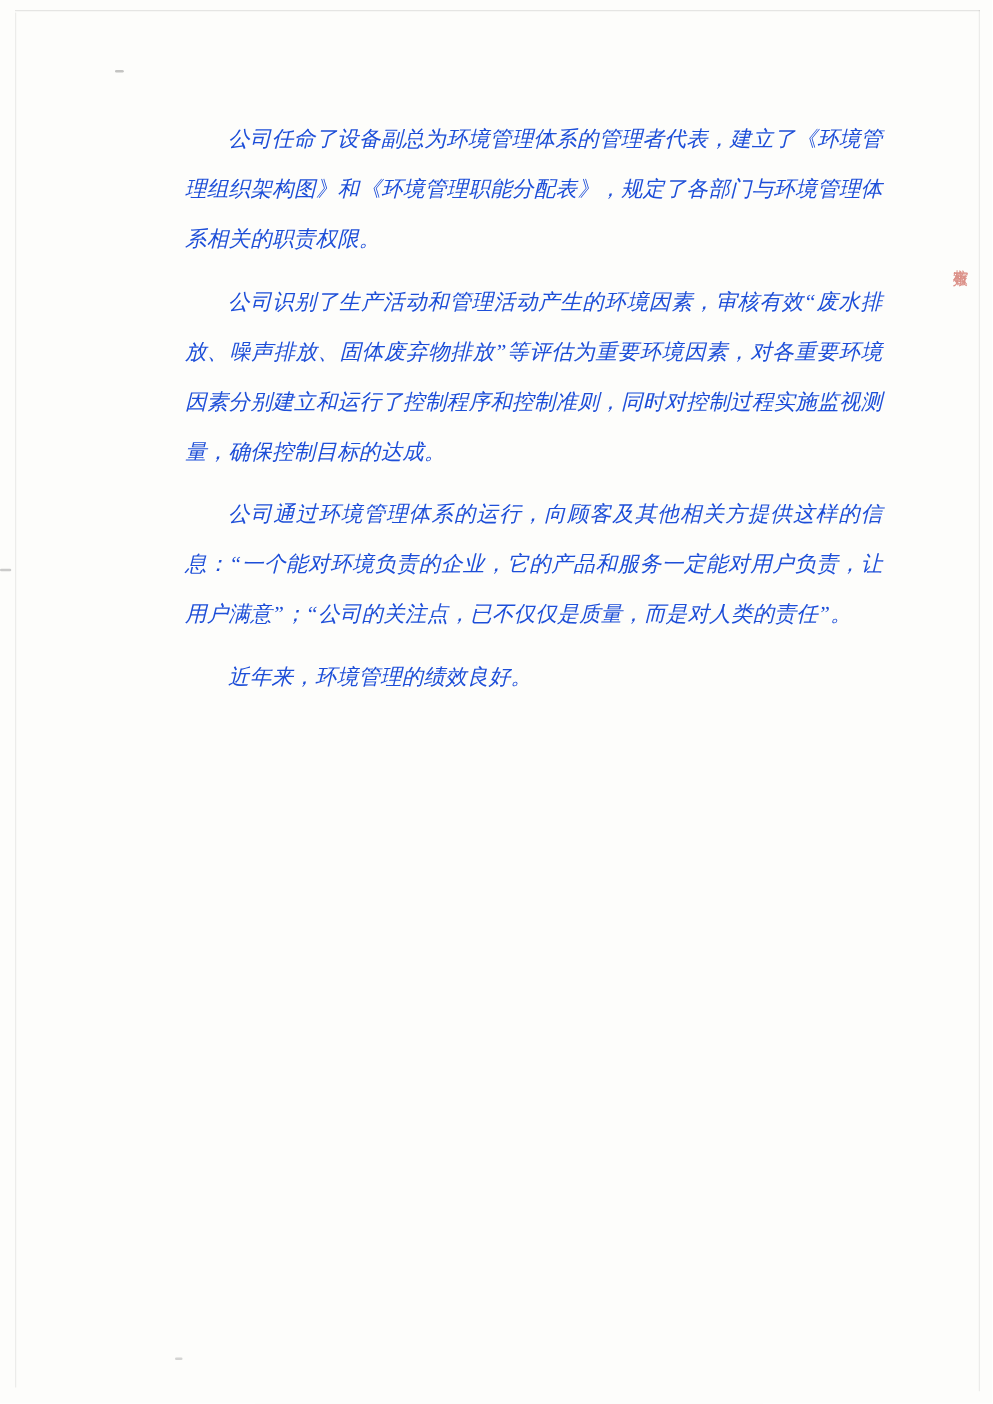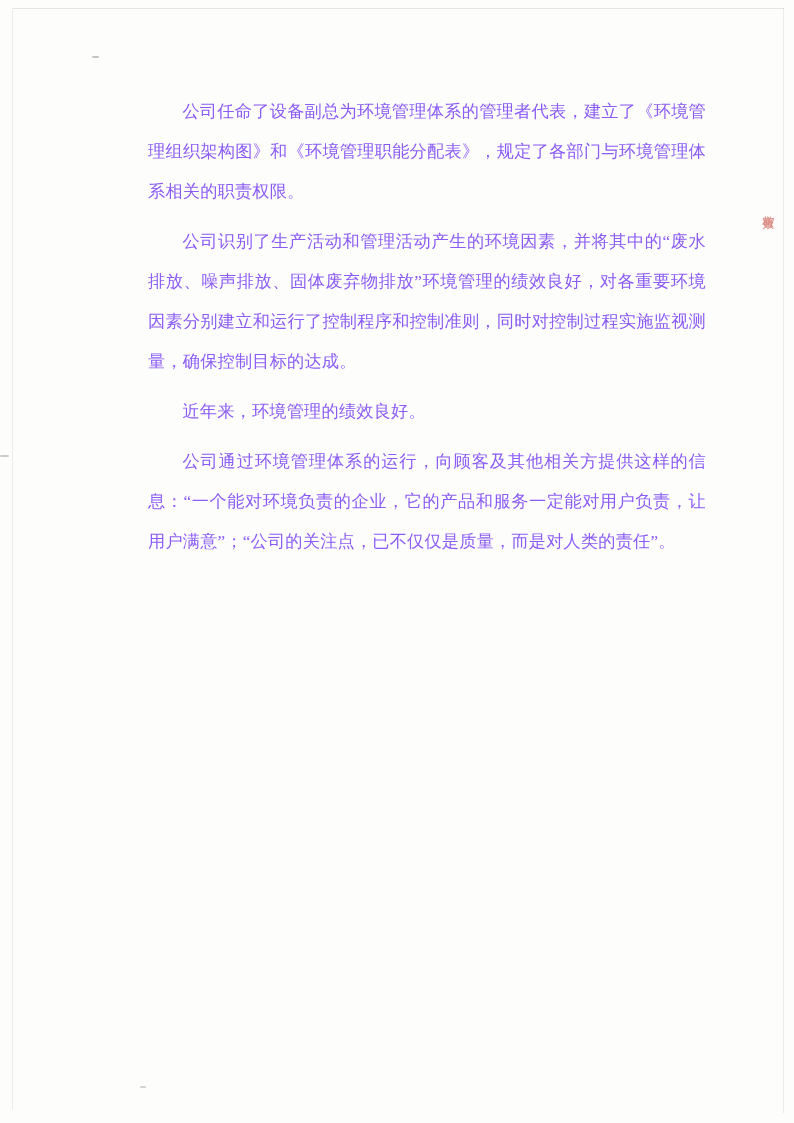--- a/index.html
+++ b/index.html
@@ -93,25 +93,26 @@
   .content {
     position: absolute;
     left: 148px;
     top: 92px;
     width: 558px;
   }
   p.para {
     margin: 0 0 10px 0;
     font-size: 17.2px;
     line-height: 40px;
-    color: #8b5cf6;
+    color: #1d4ed8;
     text-align: justify;
     text-justify: inter-ideograph;
     text-indent: 2em;
     letter-spacing: 0.2px;
+    font-style: italic;
   }
   p.para:last-child {
     margin-bottom: 0;
   }
 </style>
 </head>
 <body>
 
 <div class="page">
 
@@ -119,18 +120,18 @@
   <div class="scan-edge-left"></div>
   <div class="scan-edge-right"></div>
   <div class="scan-speck-a"></div>
   <div class="scan-speck-b"></div>
   <div class="scan-speck-c"></div>
 
   <div class="seal">审核有效</div>
 
   <div class="content">
     <p class="para">公司任命了设备副总为环境管理体系的管理者代表，建立了《环境管理组织架构图》和《环境管理职能分配表》，规定了各部门与环境管理体系相关的职责权限。</p>
-    <p class="para">公司识别了生产活动和管理活动产生的环境因素，并将其中的“废水排放、噪声排放、固体废弃物排放”环境管理的绩效良好，对各重要环境因素分别建立和运行了控制程序和控制准则，同时对控制过程实施监视测量，确保控制目标的达成。</p>
+    <p class="para">公司识别了生产活动和管理活动产生的环境因素，审核有效“废水排放、噪声排放、固体废弃物排放”等评估为重要环境因素，对各重要环境因素分别建立和运行了控制程序和控制准则，同时对控制过程实施监视测量，确保控制目标的达成。</p>
+    <p class="para">公司通过环境管理体系的运行，向顾客及其他相关方提供这样的信息：“一个能对环境负责的企业，它的产品和服务一定能对用户负责，让用户满意”；“公司的关注点，已不仅仅是质量，而是对人类的责任”。</p>
     <p class="para">近年来，环境管理的绩效良好。</p>
-    <p class="para">公司通过环境管理体系的运行，向顾客及其他相关方提供这样的信息：“一个能对环境负责的企业，它的产品和服务一定能对用户负责，让用户满意”；“公司的关注点，已不仅仅是质量，而是对人类的责任”。</p>
   </div>
 
 </div>
 
 </body></html>

